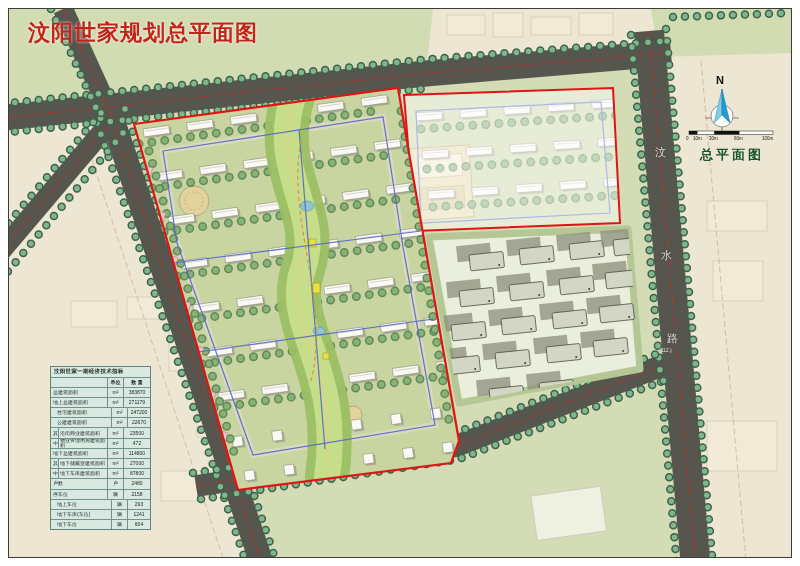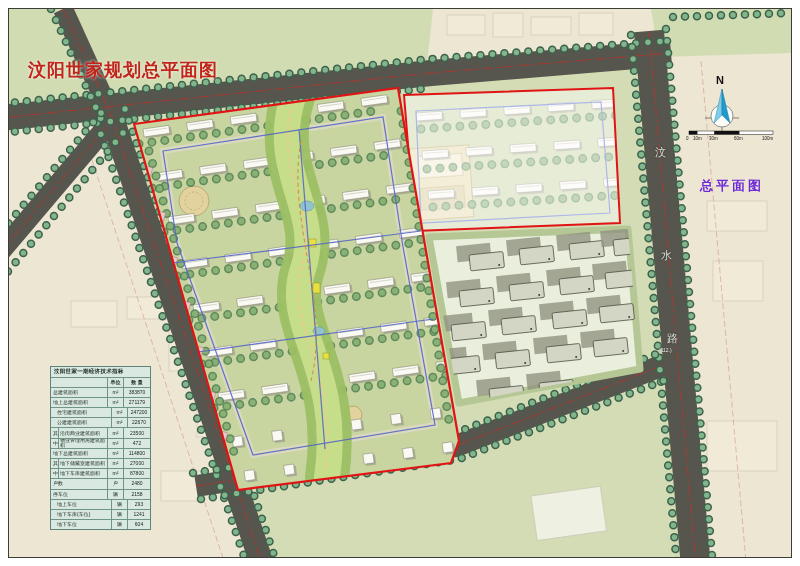--- a/index.html
+++ b/index.html
@@ -2,24 +2,24 @@
 <html><head>
 <meta charset="utf-8">
 <style>
   html,body{margin:0;padding:0;background:#ffffff;}
   .page{position:relative;width:800px;height:566px;background:#ffffff;overflow:hidden;
         font-family:"Liberation Sans","DejaVu Sans",sans-serif;}
   .sheet{position:absolute;left:8px;top:8px;right:8px;bottom:8px;border:1px solid #3c3c38;
          background:#ece6d3;overflow:hidden;}
   .sheet svg{display:block;}
   .overlay{position:absolute;white-space:nowrap;}
-  .title-overlay{left:28px;top:18px;font-size:18px;font-weight:bold;color:#c2241a;
-                 letter-spacing:1px;text-shadow:0 0 3px rgba(255,255,255,.85);margin-top:40px;}
+  .title-overlay{left:28px;top:18px;font-size:22px;font-weight:bold;color:#c2241a;
+                 letter-spacing:1px;text-shadow:0 0 3px rgba(255,255,255,.85);}
   .n-label{left:716px;top:74px;font-size:11px;font-weight:bold;color:#101010;}
-  .plan-label{left:700px;top:146px;font-size:13px;font-weight:bold;color:#6d28d9;letter-spacing:3px;margin-top:31px;}
+  .plan-label{left:700px;top:146px;font-size:13px;font-weight:bold;color:#14532d;letter-spacing:3px;}
   .sc{position:absolute;top:136px;font-size:4.5px;color:#1a1a1a;}
   .rc{position:absolute;font-size:11px;color:rgba(252,252,248,.85);
       text-shadow:0 0 1px #333d33,0 0 2px #333d33;}
   .rc-note{position:absolute;font-size:5px;color:rgba(252,252,248,.9);
       text-shadow:0 0 1px #333d33;}
   
   .indicator-table{position:absolute;left:50px;top:366px;width:99px;background:#d9e9e1;
       border:0.5px solid #5f857b;color:#17261f;font-size:5px;line-height:1;}
   .tbl-title{font-size:5.5px;font-weight:bold;padding:2px 2px 2px 3px;letter-spacing:.3px;}
   .trow{display:flex;align-items:center;height:9.2px;border-top:0.5px solid #6f948a;}

